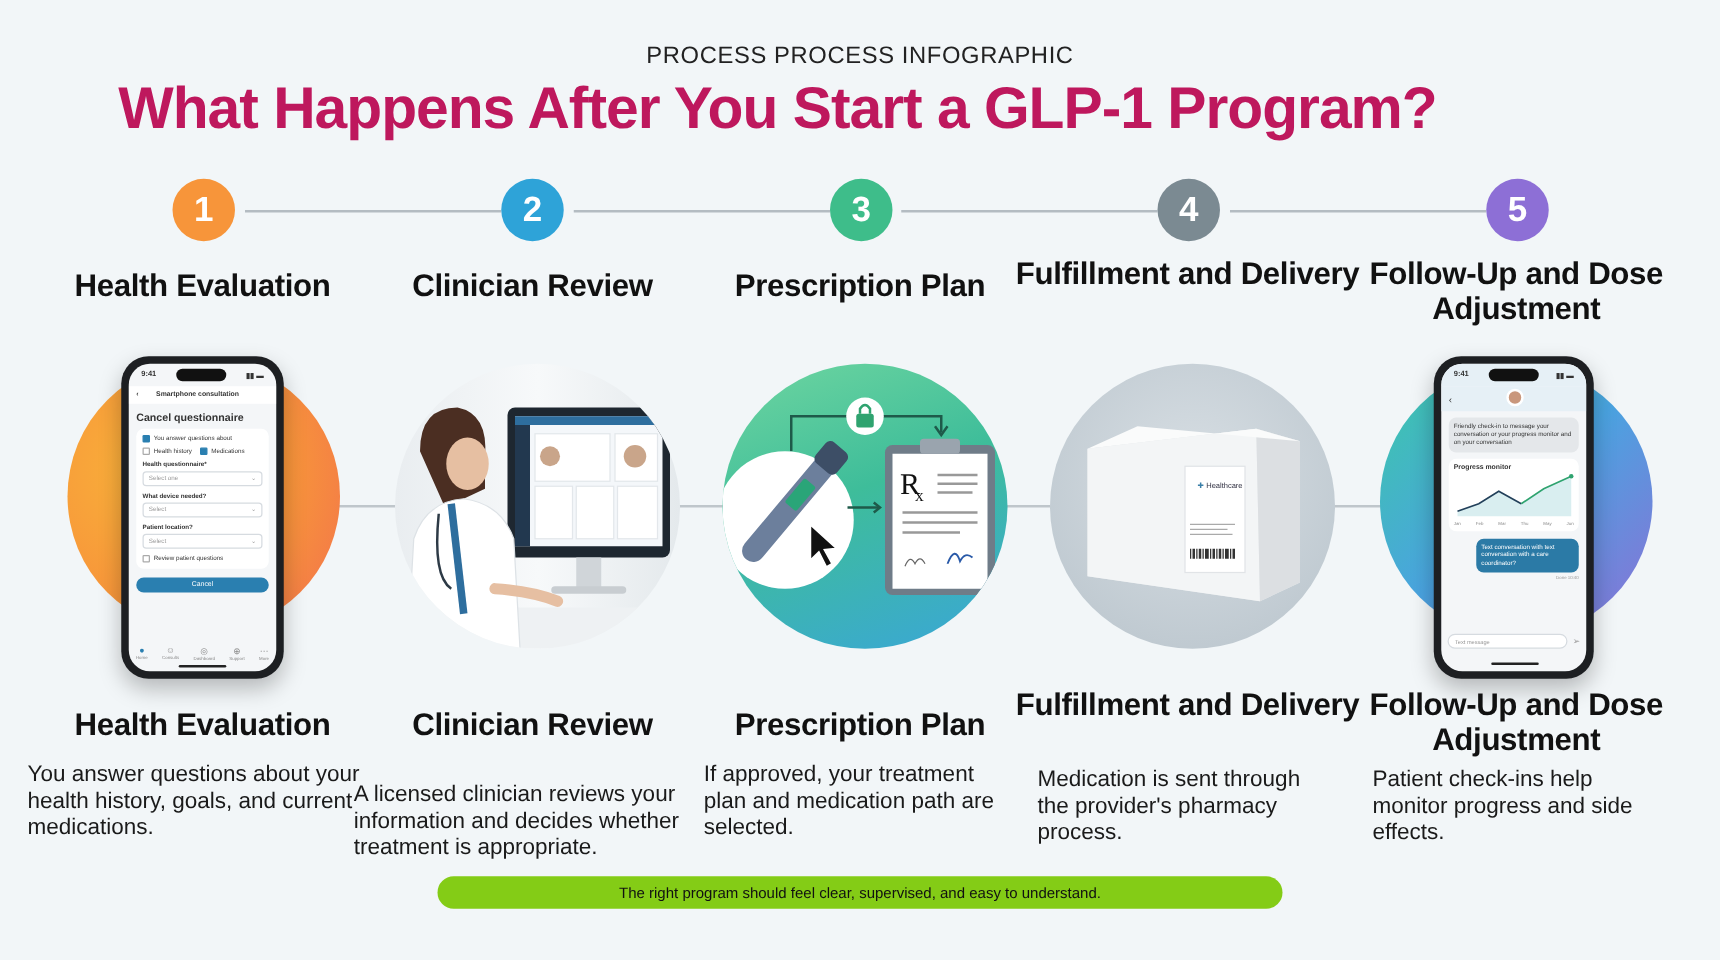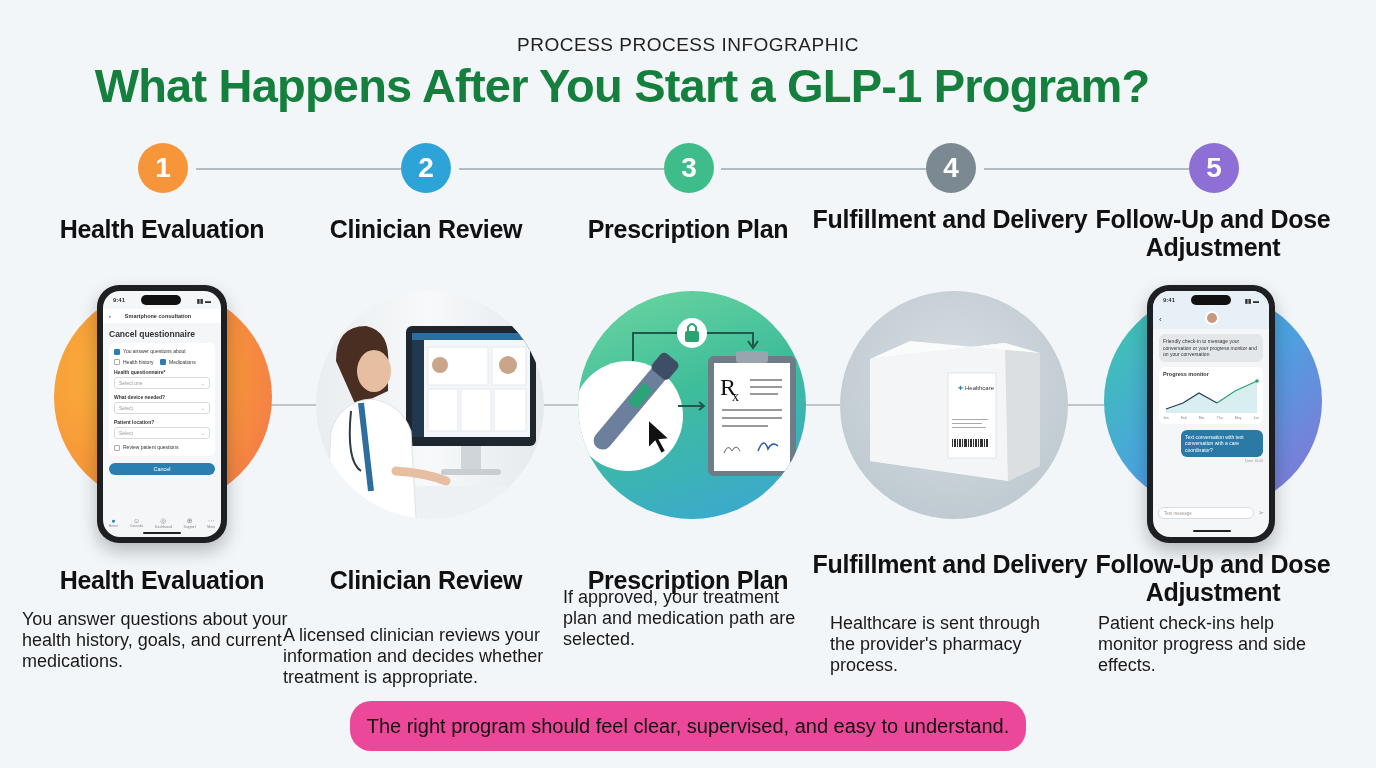--- a/index.html
+++ b/index.html
@@ -1,27 +1,27 @@
 <!DOCTYPE html>
 <html><head>
 <meta charset="utf-8">
 <style>
 *{box-sizing:border-box;margin:0;padding:0}
 html,body{width:1376px;height:768px;overflow:hidden}
 body{background:#f2f6f8;font-family:"Liberation Sans",sans-serif;color:#111;position:relative}
 .eyebrow{position:absolute;top:34px;left:0;width:1376px;text-align:center;font-size:19px;letter-spacing:.5px;color:#222}
-.title{position:absolute;top:58px;left:0;width:1244px;text-align:center;font-size:47px;font-weight:700;letter-spacing:-.8px;color:#15803d}
+.title{position:absolute;top:58px;left:0;width:1244px;text-align:center;font-size:47px;font-weight:700;letter-spacing:-.8px;color:#be185d}
 .step-line{position:absolute;top:168px;height:2px;background:#b4bcc2}
 .badge{position:absolute;top:143px;width:50px;height:50px;border-radius:50%;color:#fff;font-weight:700;font-size:28px;display:flex;align-items:center;justify-content:center}
 .top-label{position:absolute;width:280px;text-align:center;font-size:25px;font-weight:700;line-height:28px;letter-spacing:-.3px}
 .mid-line{position:absolute;top:404px;height:2px;background:#bfc6cb}
 .circle{position:absolute;width:228px;height:228px;border-radius:50%;overflow:hidden;top:291px}
 .bottom-title{position:absolute;width:280px;text-align:center;font-size:25px;font-weight:700;line-height:28px;letter-spacing:-.3px}
 .desc{position:absolute;width:280px;text-align:left;font-size:18px;line-height:21px;color:#1a1a1a}
-.footer{position:absolute;top:701px;left:350px;width:676px;height:50px;border-radius:21px;background:#ec4899;display:flex;align-items:center;justify-content:center;font-size:20px;color:#111}
+.footer{position:absolute;top:701px;left:350px;width:676px;height:26px;border-radius:21px;background:#84cc16;display:flex;align-items:center;justify-content:center;font-size:12px;color:#111}
 
 .phone{position:absolute;width:130px;height:258px;border-radius:22px;background:#1d1f22;padding:6px;box-shadow:0 8px 18px rgba(0,0,0,.25)}
 .screen{width:100%;height:100%;border-radius:17px;background:#f4f6f8;overflow:hidden;position:relative;font-size:6px;color:#333}
 .notch{position:absolute;top:4px;left:38px;width:40px;height:10px;border-radius:6px;background:#111}
 .sbar{height:18px;display:flex;justify-content:space-between;align-items:center;padding:0 10px;font-size:6px;font-weight:700}
 .card{background:#fff;border-radius:6px;margin:0 6px;padding:5px}
 .sel{border:1px solid #d6dbe0;border-radius:3px;height:12px;margin:2px 0 5px;display:flex;justify-content:space-between;align-items:center;padding:0 4px;color:#999;font-size:5px}
 .chk{display:inline-block;width:6px;height:6px;border-radius:1px;border:1px solid #aaa;margin-right:3px;vertical-align:middle}
 .chk.on{background:#2a7fb0;border-color:#2a7fb0}
 </style>
@@ -228,17 +228,17 @@
 </div>
 
 <div class="bottom-title" style="left:22px;top:566px">Health Evaluation</div>
 <div class="bottom-title" style="left:286px;top:566px">Clinician Review</div>
 <div class="bottom-title" style="left:548px;top:566px">Prescription Plan</div>
 <div class="bottom-title" style="left:810px;top:550px">Fulfillment and Delivery</div>
 <div class="bottom-title" style="left:1073px;top:550px">Follow-Up and Dose Adjustment</div>
 
 <div class="desc" style="left:22px;top:609px;width:280px">You answer questions about your health history, goals, and current medications.</div>
 <div class="desc" style="left:283px;top:625px;width:286px">A licensed clinician reviews your information and decides whether treatment is appropriate.</div>
-<div class="desc" style="left:563px;top:587px;width:250px">If approved, your treatment plan and medication path are selected.</div>
-<div class="desc" style="left:830px;top:613px;width:240px">Healthcare is sent through the provider's pharmacy process.</div>
+<div class="desc" style="left:563px;top:609px;width:250px">If approved, your treatment plan and medication path are selected.</div>
+<div class="desc" style="left:830px;top:613px;width:240px">Medication is sent through the provider's pharmacy process.</div>
 <div class="desc" style="left:1098px;top:613px;width:230px">Patient check-ins help monitor progress and side effects.</div>
 
 <div class="footer">The right program should feel clear, supervised, and easy to understand.</div>
 
 </body></html>

